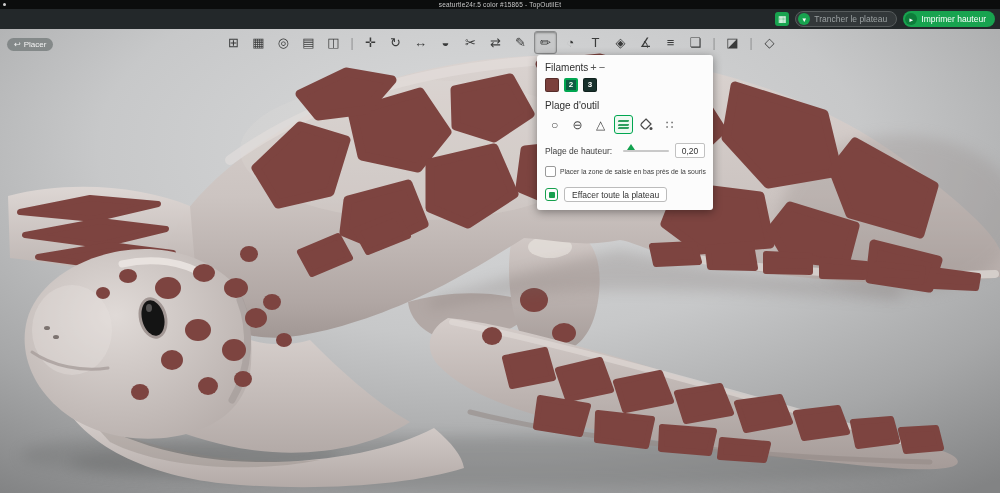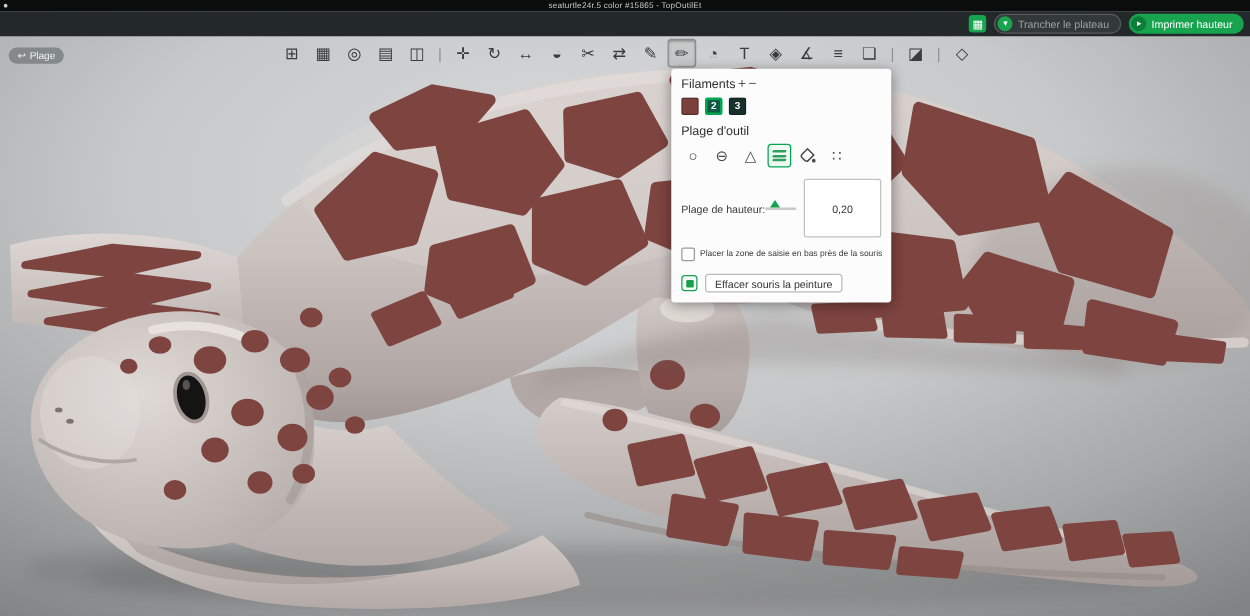--- a/index.html
+++ b/index.html
@@ -54,21 +54,21 @@
   .layers-icon{display:flex;flex-direction:column;gap:1.5px}
   .layers-icon i{display:block;width:11px;height:2px;background:#2f9e5f;border-radius:1px;transform:skewX(-22deg)}
   .slider-row{display:flex;align-items:center;margin-top:9px}
   .slider-label{font-size:8.5px;color:#3c3c3c;white-space:nowrap}
   .slider-track{position:relative;height:2px;background:#c9c9c9;border-radius:1px;margin-left:auto;margin-right:6px}
   .track-h{width:46px}
   .track-v{width:64px}
   .slider-marker{position:absolute;top:-6px;width:0;height:0;border-left:4px solid transparent;
     border-right:4px solid transparent;border-bottom:6px solid #13a24f}
   .value-box{width:28px;height:13px;border:1px solid #c2c2c2;border-radius:2px;font-size:8.5px;
-    text-align:center;padding:16px;background:#fff;color:#333;font-family:"Liberation Sans",sans-serif}
+    text-align:center;padding:0;background:#fff;color:#333;font-family:"Liberation Sans",sans-serif}
   .check-row{display:flex;align-items:center;gap:4px;margin-top:8px}
   .checkbox{width:9px;height:9px;border:1px solid #9a9a9a;border-radius:2px;background:#fff;flex:0 0 auto}
   .check-label{font-size:6.8px;white-space:nowrap;color:#3c3c3c}
   .erase-row{display:flex;align-items:center;gap:6px;margin-top:10px}
   .erase-ico{width:13px;height:13px;border:1px solid #17a04e;border-radius:3px;display:flex;
     align-items:center;justify-content:center;box-sizing:border-box}
   .erase-ico i{width:6px;height:6px;background:#17a04e;border-radius:1px;display:block}
   .erase-btn{height:15px;border:1px solid #bcbcbc;border-radius:3px;background:#fff;font-size:8.5px;
     color:#333;padding:0 7px;display:flex;align-items:center;font-family:"Liberation Sans",sans-serif}
   
@@ -255,21 +255,21 @@
     <span>Trancher le plateau</span>
   </div>
   <div class="pill print-btn">
     <span class="circ dark">▸</span>
     <span>Imprimer hauteur</span>
   </div>
 </div>
 
 <div class="back-btn">
   <span>↩</span>
-  <span>Plage</span>
+  <span>Placer</span>
 </div>
 
 <div class="toolbar">
     <span class="tb-icon">⊞</span>
     <span class="tb-icon">▦</span>
     <span class="tb-icon">◎</span>
     <span class="tb-icon">▤</span>
     <span class="tb-icon">◫</span>
     <span class="tb-sep">|</span>
     <span class="tb-icon">✛</span>
@@ -336,15 +336,15 @@
   <div class="check-row">
     <span class="checkbox"></span>
     <span class="check-label">Placer la zone de saisie en bas près de la souris</span>
   </div>
 
 
   <div class="erase-row">
     <span class="erase-ico">
         <i></i>
       </span>
-    <button class="erase-btn">Effacer souris la peinture</button>
+    <button class="erase-btn">Effacer toute la plateau</button>
   </div>
 </div>
 
 </body></html>

